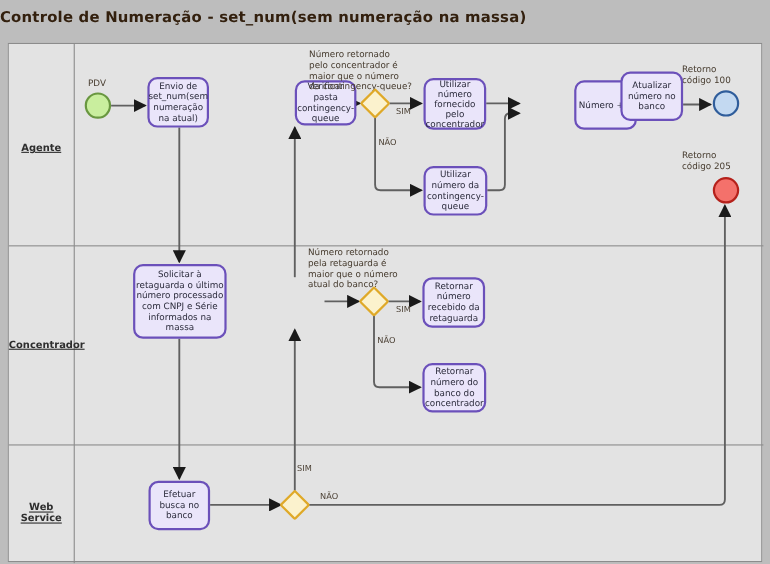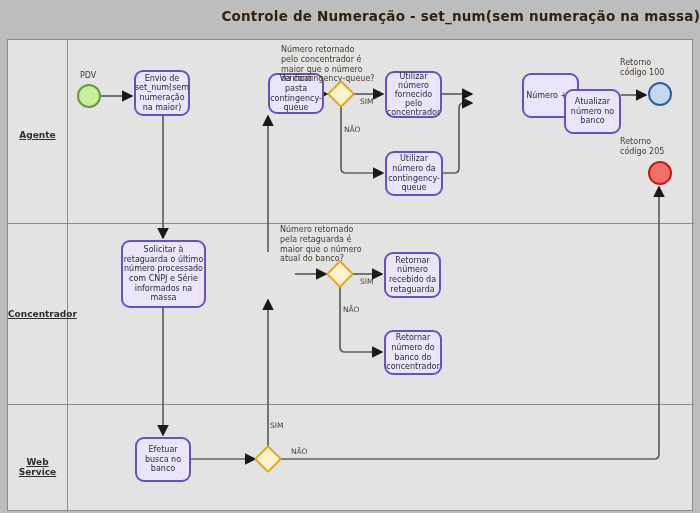--- a/index.html
+++ b/index.html
@@ -5,21 +5,21 @@
   * { margin:0; padding:0; box-sizing:border-box; }
   html,body { width:700px; height:513px; }
   body {
     background:#bdbdbd;
     font-family:"DejaVu Sans","Liberation Sans",sans-serif;
     position:relative;
     overflow:hidden;
   }
   .title {
     position:absolute; top:8px; left:0; width:700px;
-    text-align:right; font-size:13.5px; font-weight:bold; color:#33200e;
+    text-align:left; font-size:13.5px; font-weight:bold; color:#33200e;
     letter-spacing:0.2px;
   }
   .diagram {
     position:absolute; left:7px; top:39px; width:686px; height:472px;
     background:#e3e3e3; border:1px solid #8c8c8c;
   }
   .lane-col-divider { position:absolute; left:59px; top:0; width:1px; height:472px; background:#8c8c8c; }
   .lane-divider { position:absolute; left:0; width:686px; height:1px; background:#8c8c8c; }
   .lane-label {
     position:absolute; left:0; width:59px; text-align:center;
@@ -98,36 +98,36 @@
 código 100</div>
   <div class="event ev-blue" style="left:640px; top:42px;"></div>
 
   <div class="anno" style="left:612px; top:97px; width:80px;">Retorno
 código 205</div>
   <div class="event ev-red" style="left:640px; top:121px;"></div>
 
   <div class="task" style="left:126px; top:30px; width:56px; height:46px;">Envio de
 set_num(sem
 numeração
-na maior)</div>
+na atual)</div>
   <div class="task" style="left:232px; top:33px; width:56px; height:41px;margin-left:28px;">Verificar
 pasta
 contingency-
 queue</div>
   <div class="task" style="left:377px; top:31px; width:57px; height:47px; line-height:9.2px;">Utilizar
 número
 fornecido
 pelo
 concentrador</div>
   <div class="task" style="left:377px; top:111px; width:58px; height:45px;">Utilizar
 número da
 contingency-
 queue</div>
   <div class="task" style="left:466px; top:33px; width:57px; height:45px;margin-left:48px;">Número + 1</div>
-  <div class="task" style="left:556px; top:49px; width:57px; height:45px;">Atualizar
+  <div class="task" style="left:556px; top:25px; width:57px; height:45px;">Atualizar
 número no
 banco</div>
 
   <div class="anno" style="left:273px; top:5px; width:120px;">Número retornado
 pelo concentrador é
 maior que o número
 da contingency-queue?</div>
   <div class="diamond" style="left:323px; top:44px;"></div>
   <div class="guard" style="left:352px; top:57px;">SIM</div>
   <div class="guard" style="left:336px; top:85px;">NÃO</div>

